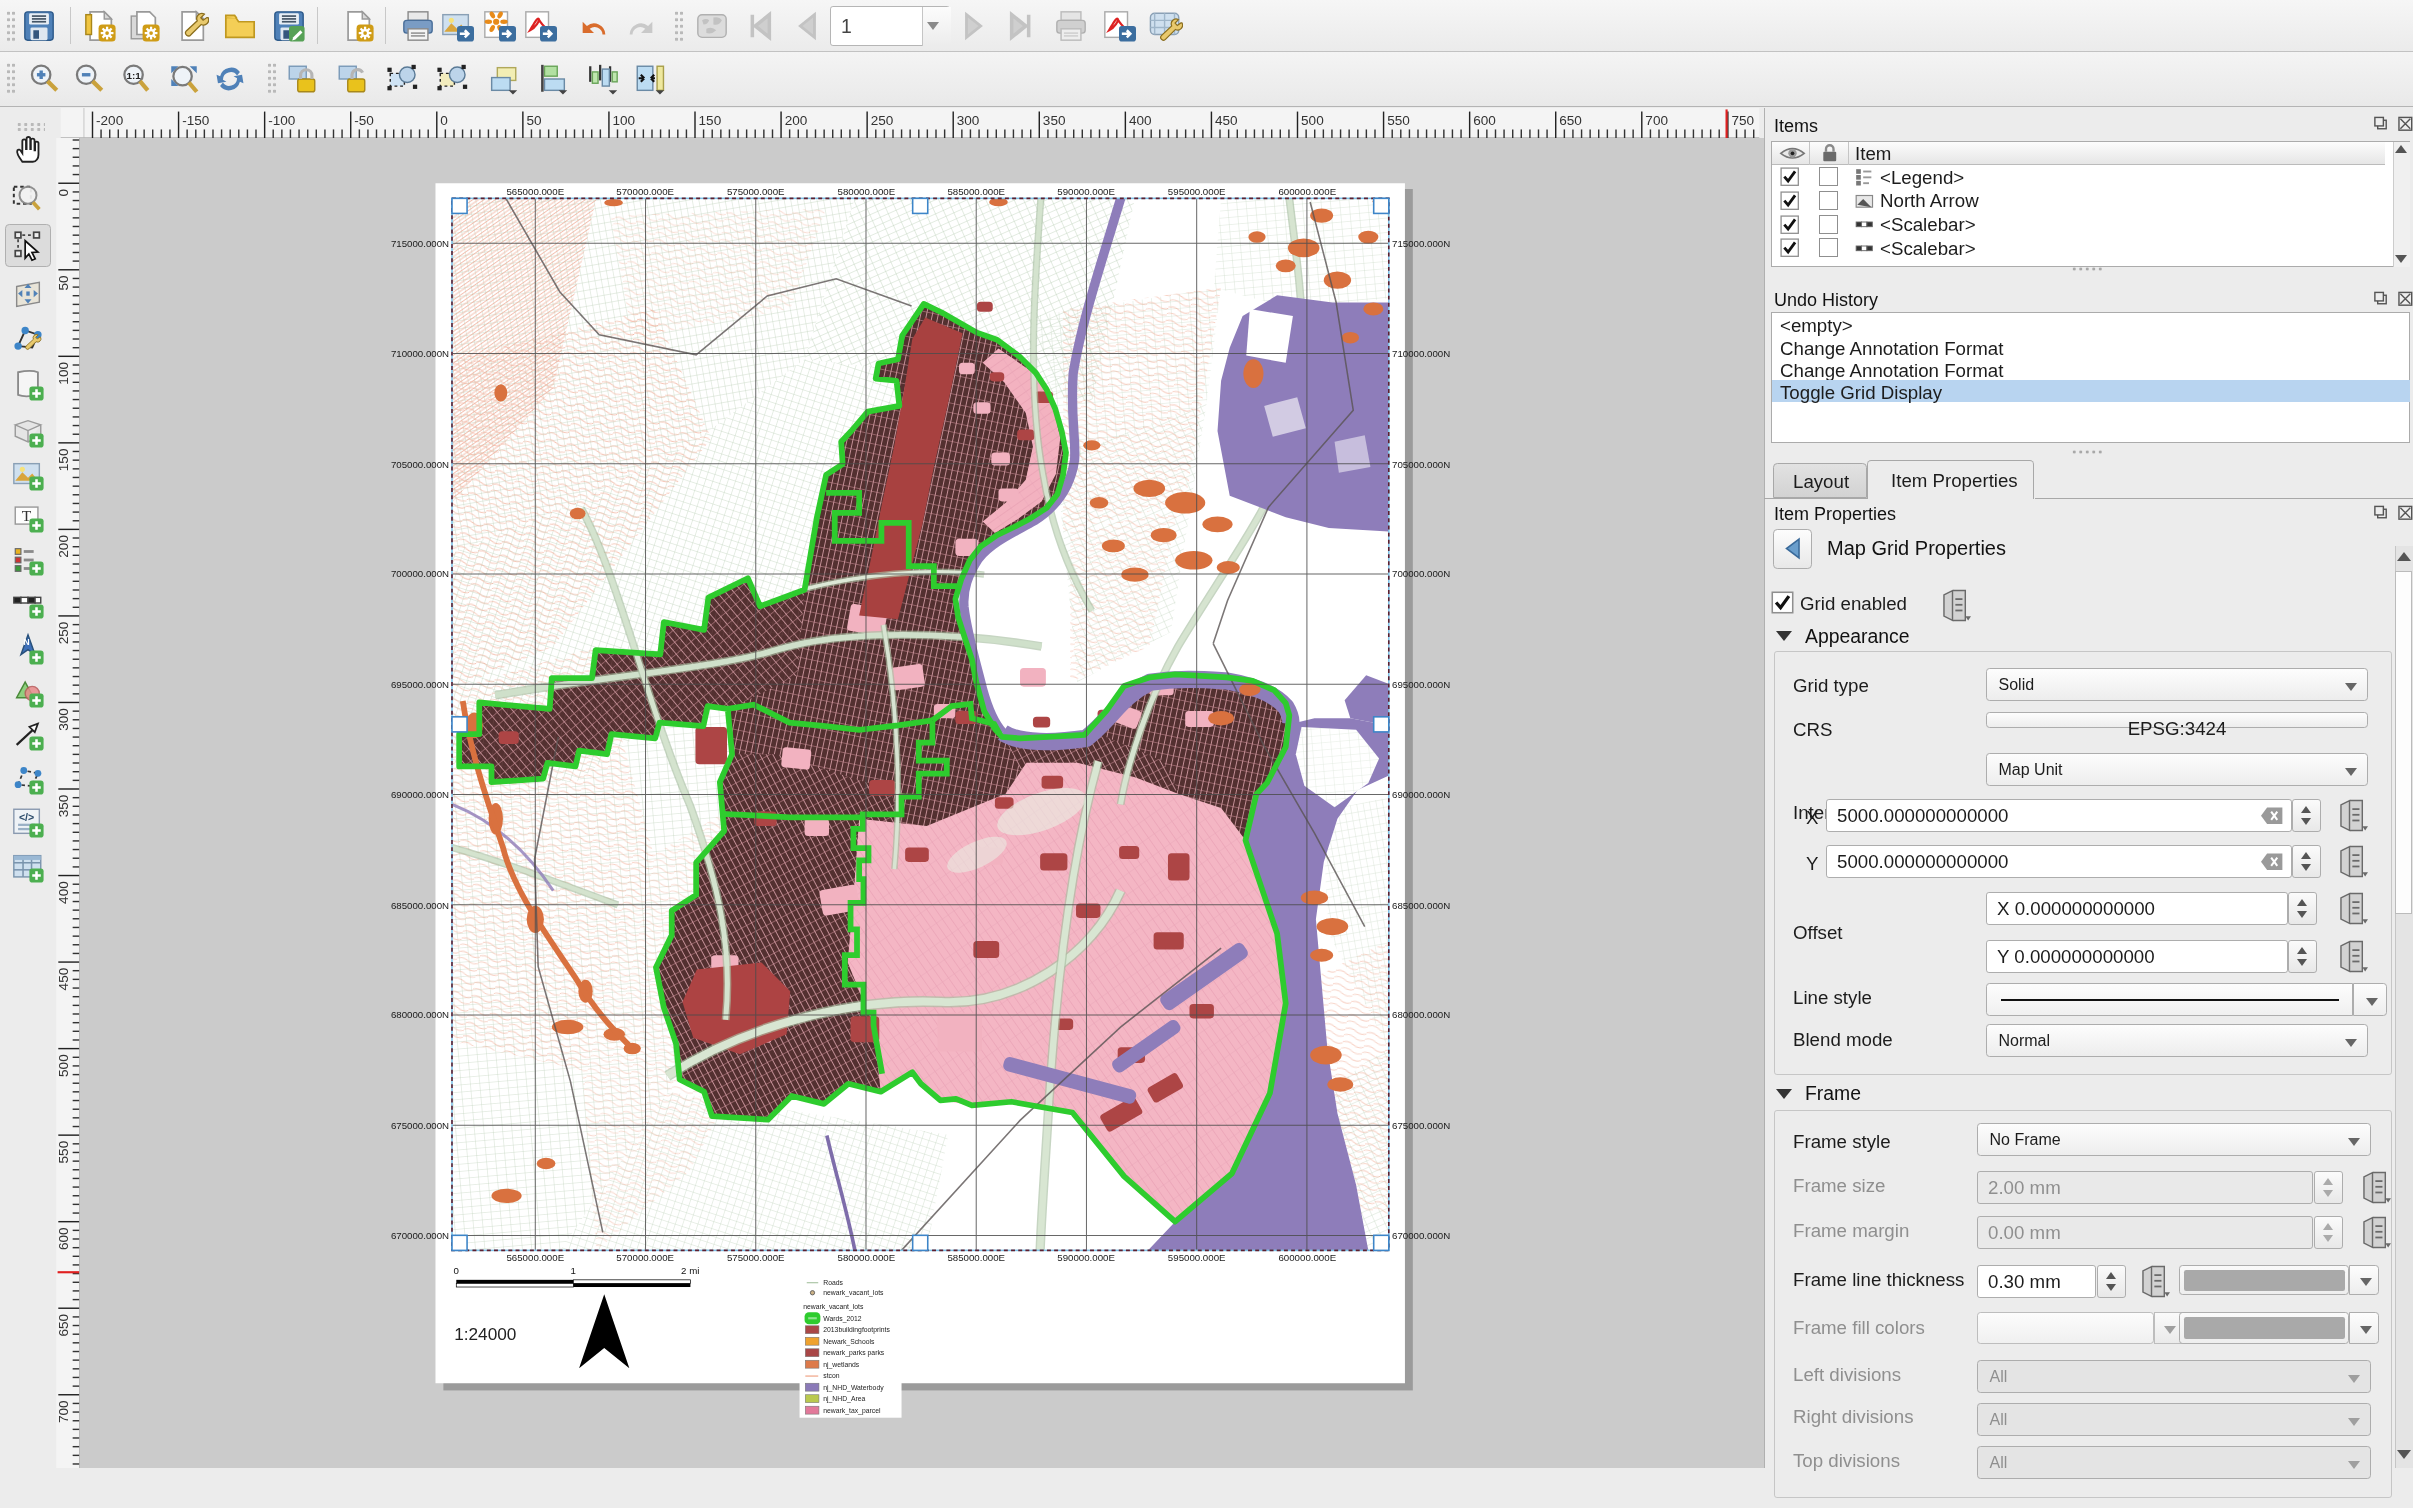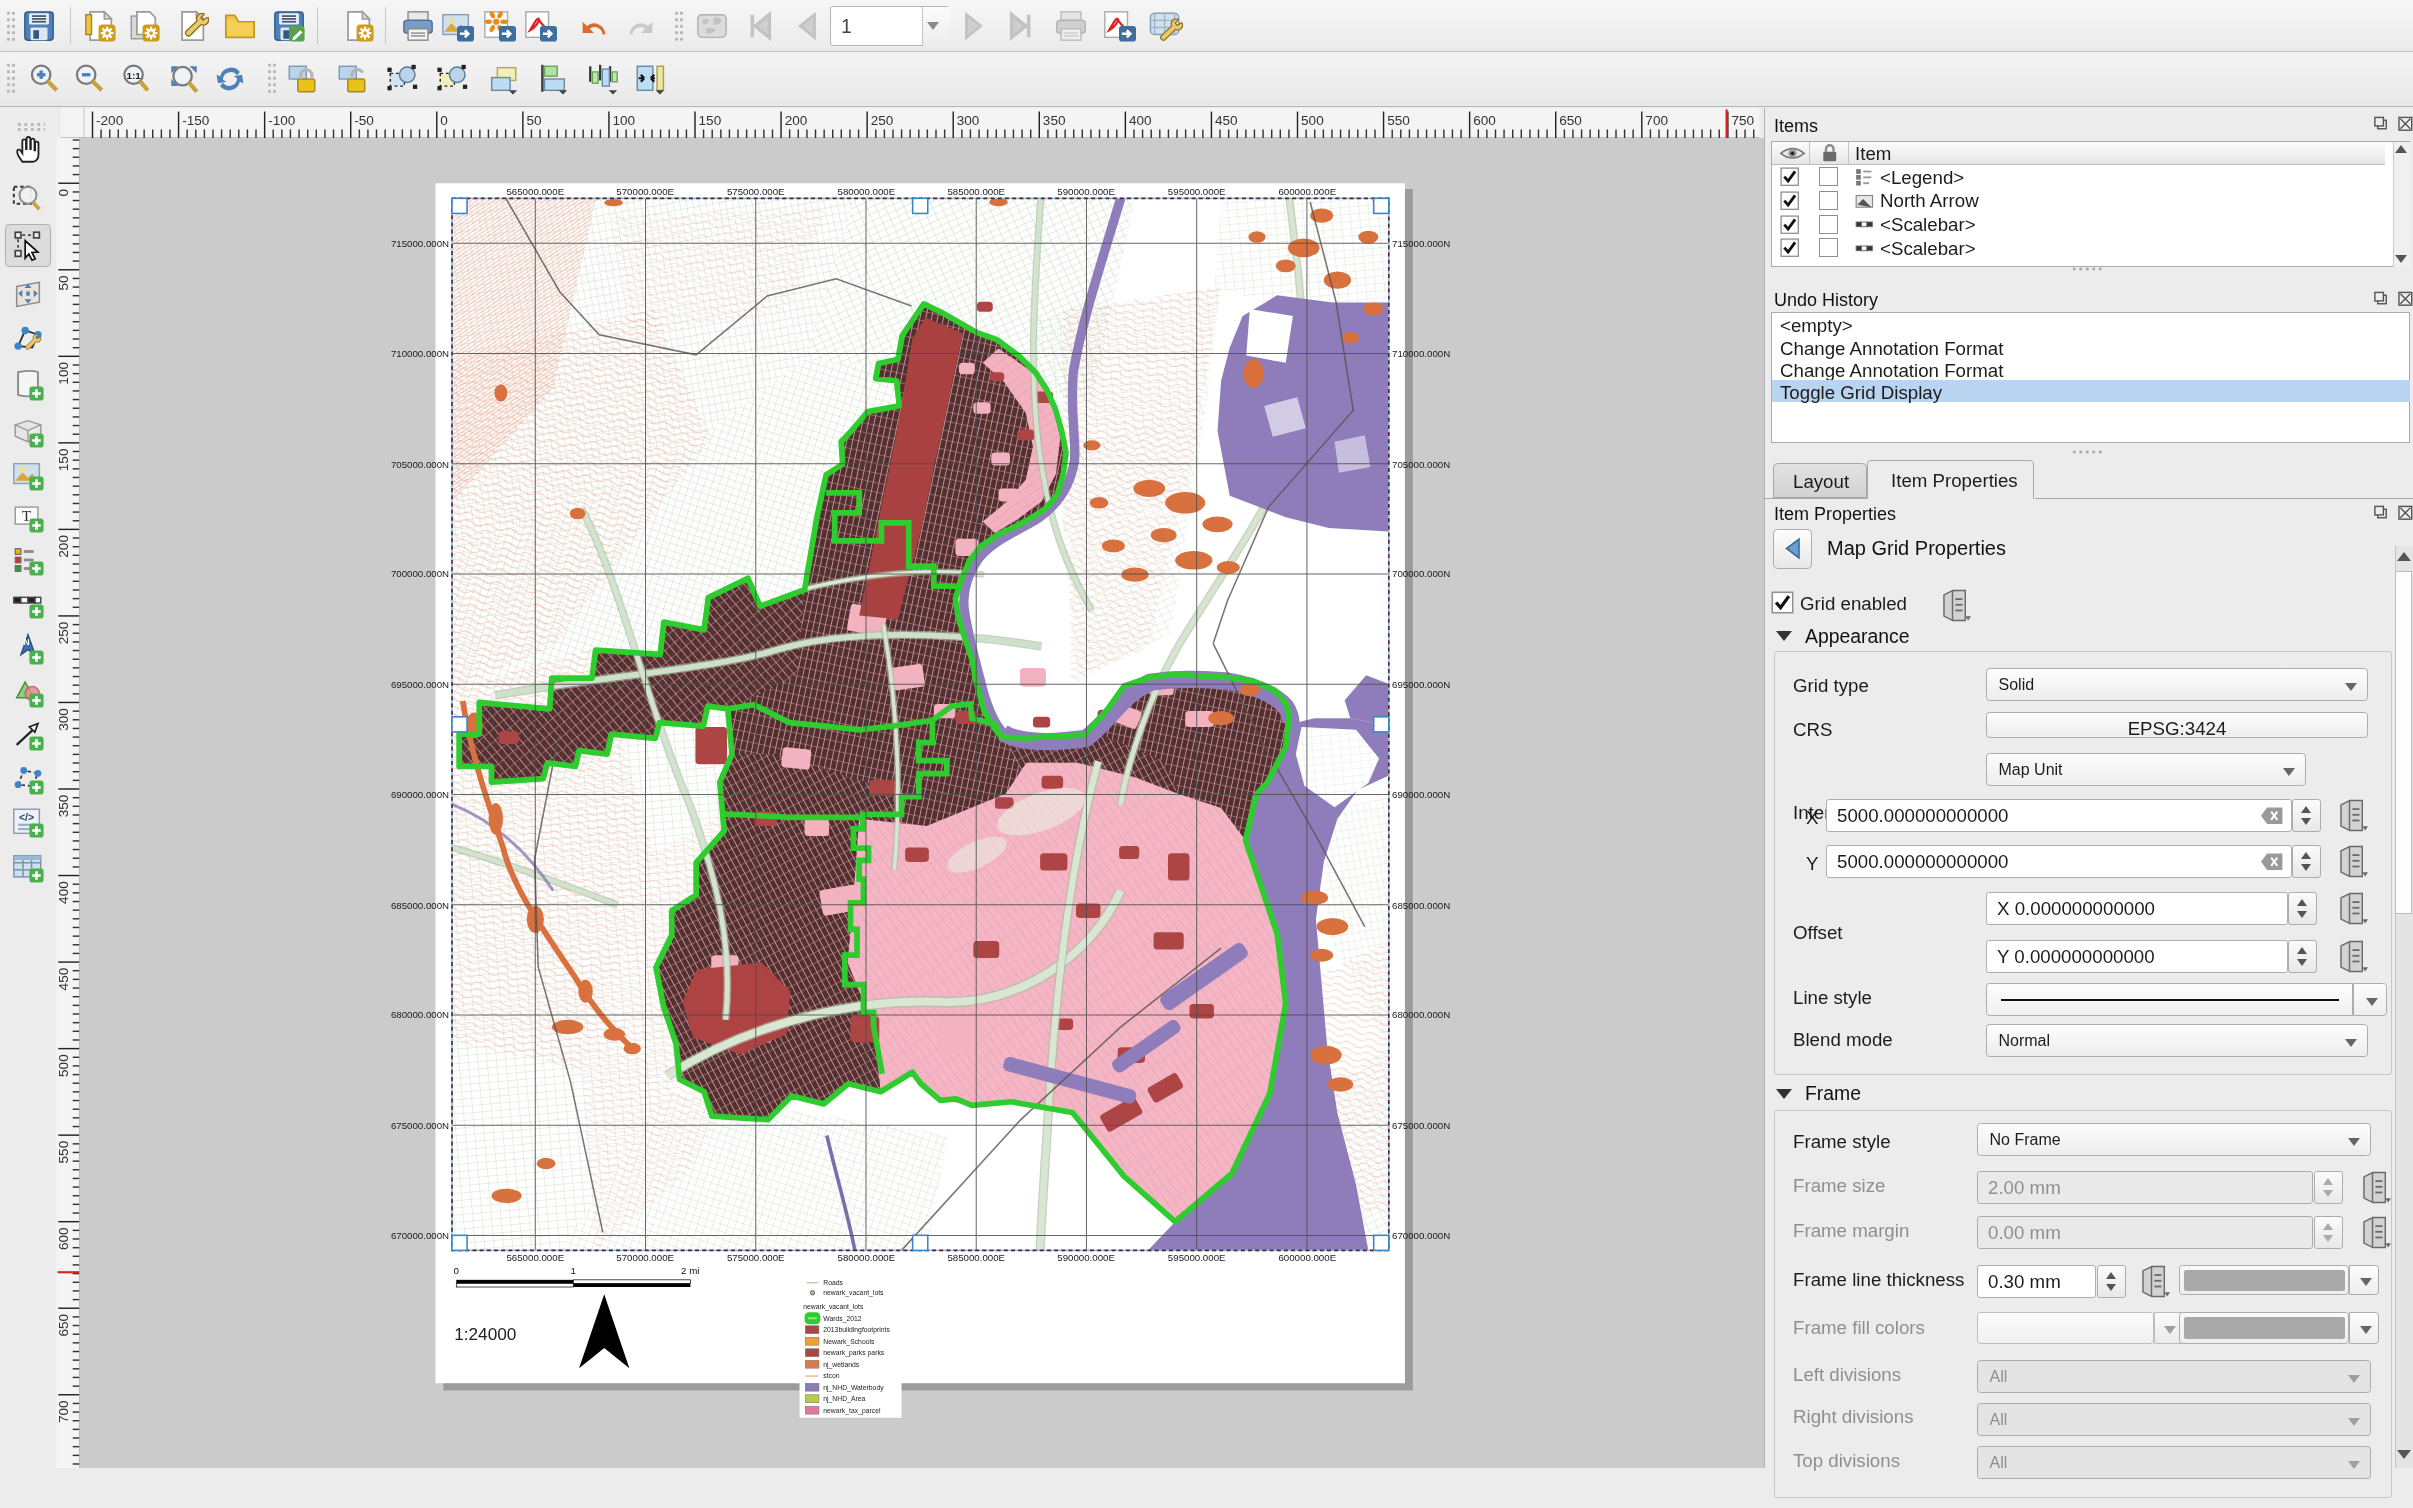--- a/index.html
+++ b/index.html
@@ -1274,23 +1274,23 @@
           <line x1="30" y1="30" x2="40" y2="30"></line>
         </g>
         <path d="M44 38 l8 0 -4 6z" fill="#6a6a6a"></path>
       </svg>
       <div class="tri" style="left:12.2px; top:631px;"></div>
       <div class="secthdr" style="left:41px; top:625px;">Appearance</div>
       <div class="groupbox" style="left:10px; top:651px; width:618px; height:424px;"></div>
       <div class="lbl" style="left:29px; top:675px;">Grid type</div>
       <div class="combo" style="left:222px; top:668px; width:382px;">Solid<div class="carrow"></div></div>
       <div class="lbl" style="left:29px; top:719px;">CRS</div>
-      <div class="abs" style="left:222px; top:712px; width:382px; height:26px; background:linear-gradient(#fdfdfd,#ededed); border:0.7px solid #adadad; border-radius:3.6px; font-size:18.7px; line-height:32px; text-align:center;">EPSG:3424</div>
+      <div class="abs" style="left:222px; top:712px; width:382px; height:16px; background:linear-gradient(#fdfdfd,#ededed); border:0.7px solid #adadad; border-radius:3.6px; font-size:18.7px; line-height:32px; text-align:center;">EPSG:3424</div>
       <div class="lbl" style="left:29px; top:802px;">Interval</div>
-      <div class="combo" style="left:222px; top:753px; width:320px;">Map Unit<div class="carrow"></div></div>
+      <div class="combo" style="left:222px; top:753px; width:382px;">Map Unit<div class="carrow"></div></div>
       <div class="lbl" style="left:42px; top:807px;">X</div>
       <div class="field" style="left:62px; top:799px; width:466px;">5000.000000000000</div>
       <svg class="abs" style="left:496px; top:805px;" width="24.4" height="21.5" viewBox="0 0 24 20">
         <path d="M7 2 H22 V18 H7 L1 10 Z" fill="#9a9a9a"></path>
         <path d="M11 6 l6 8 m0 -8 l-6 8" stroke="#fff" stroke-width="2"></path>
       </svg>
       <div class="spin" style="left:528px; top:799px;"></div>
       <svg class="abs" style="left:567px; top:799px;" width="37" height="33" viewBox="0 0 52 46">
         <path d="M14 8 L26 2 V44 L14 38 Z M26 2 H44 V44 H26" fill="#d2d2d2" stroke="#6a6a6a" stroke-width="2"></path>
         <g stroke="#6a6a6a" stroke-width="2.5">

